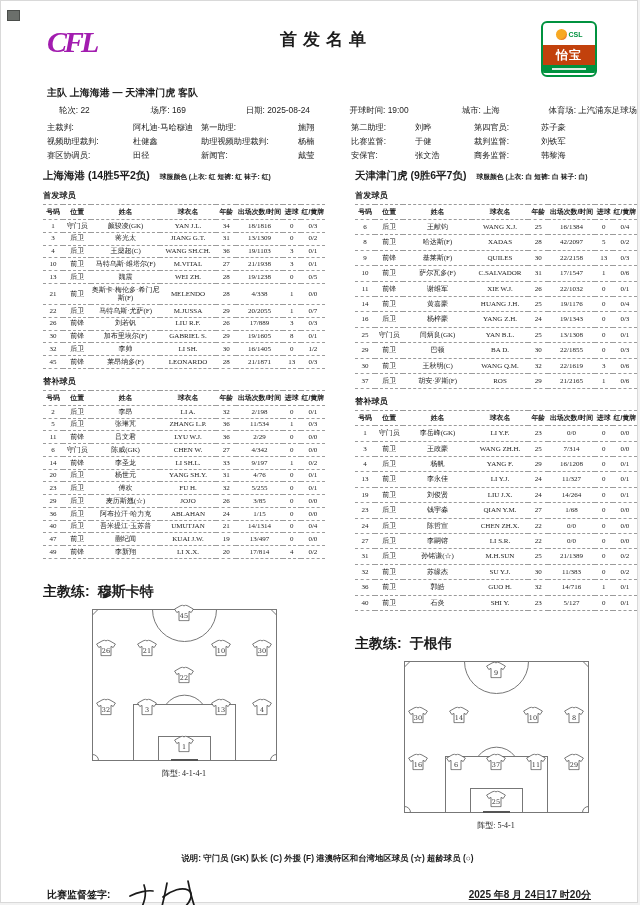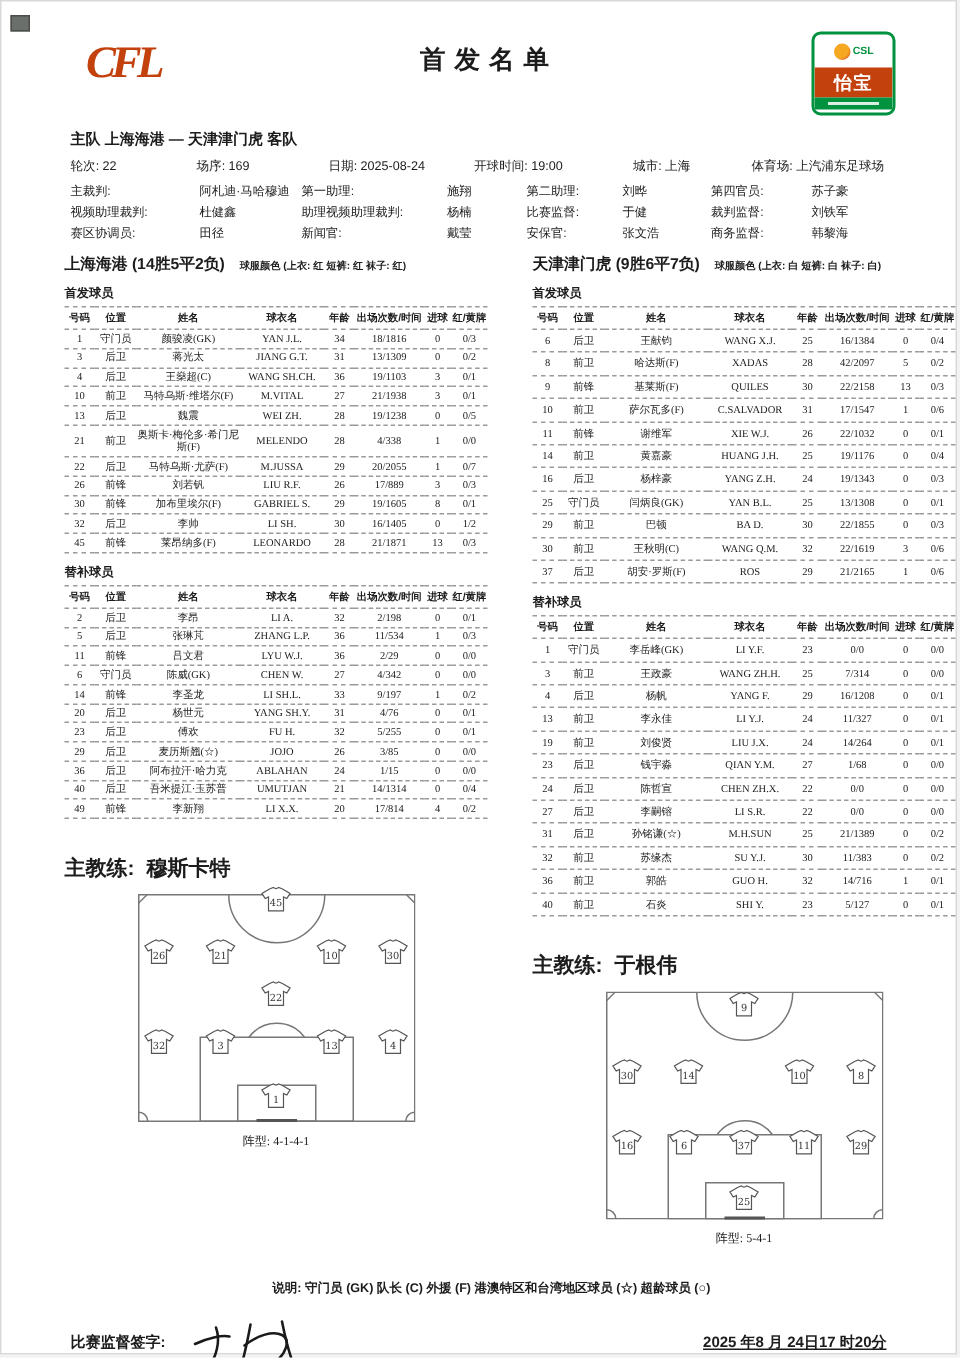--- a/index.html
+++ b/index.html
@@ -2,35 +2,35 @@
 <html><head>
 <meta charset="utf-8">
 <style>
   html,body{margin:0;padding:0;}
   body{width:640px;height:905px;background:#f2f2f2;font-family:"Liberation Sans",sans-serif;color:#1c1c1c;overflow:hidden;}
   .page{position:relative;width:638px;height:903px;background:#fff;border:1px solid #d9d9d9;box-sizing:border-box;}
   .artifact{position:absolute;left:6px;top:9px;width:11px;height:9px;background:#6b6f6b;border:1px solid #4a4d4a;}
   
   .header{display:flex;align-items:flex-start;padding:20px 40px 0 46px;}
   .cfl{width:70px;padding-top:6px;}
-  .cfl-text{font-family:"Liberation Serif",serif;font-style:italic;font-weight:bold;font-size:30px;color:#c2410c;letter-spacing:-3px;line-height:1;text-align:center;}
+  .cfl-text{font-family:"Liberation Serif",serif;font-style:italic;font-weight:bold;font-size:30px;color:#a21caf;letter-spacing:-3px;line-height:1;}
   .titles{flex:1;text-align:center;}
   .title1{font-size:17px;font-weight:bold;letter-spacing:1px;}
   .title2{font-size:17px;font-weight:bold;letter-spacing:6px;margin-top:7px;}
   .yibao{width:52px;height:52px;border:2px solid #00923f;border-radius:6px;overflow:hidden;background:#fff;margin-left:6px;}
   .yibao-top{height:22px;display:flex;align-items:center;justify-content:center;gap:2px;}
   .yibao-ball{width:11px;height:11px;border-radius:50%;background:radial-gradient(circle at 35% 35%,#f7a823 55%,#d43a26);}
   .yibao-csl{font-size:7px;font-weight:bold;color:#00923f;}
   .yibao-band{height:20px;background:#c2410c;color:#fff;text-align:center;font-weight:bold;font-size:12px;line-height:20px;letter-spacing:1px;}
   .yibao-sub{height:8px;background:#00923f;display:flex;align-items:center;justify-content:center;}
   .yibao-sub i{display:block;width:34px;height:2px;background:rgba(255,255,255,.85);}
   
   .teamsline{padding:9px 0 0 46px;font-size:10px;font-weight:bold;}
   .inforow{display:flex;padding:5px 0 0 46px;font-size:8.4px;}
-  .inforow .pair{white-space:nowrap;}
+  .inforow .pair{white-space:nowrap;margin-left:12px;}
   .inforow .pair:nth-child(1){width:84px;}
   .inforow .pair:nth-child(2){width:88px;}
   .inforow .pair:nth-child(3){width:97px;}
   .inforow .pair:nth-child(4){width:106px;}
   .inforow .pair:nth-child(5){width:79px;}
   .officials{display:grid;grid-template-columns:86px 68px 97px 53px 64px 59px 67px auto;row-gap:3px;padding:6px 0 0 46px;font-size:8.2px;}
   
   .cols{display:flex;padding:8px 0 0 42px;gap:30px;}
   .col{width:282px;}
   .teamhdr{display:flex;align-items:baseline;gap:10px;white-space:nowrap;}
@@ -371,20 +371,30 @@
               <td>40</td>
               <td>后卫</td>
               <td>吾米提江·玉苏普</td>
               <td>UMUTJAN</td>
               <td>21</td>
               <td>14/1314</td>
               <td>0</td>
               <td>0/4</td>
             </tr>
             <tr>
+              <td>47</td>
+              <td>前卫</td>
+              <td>蒯纪闻</td>
+              <td>KUAI J.W.</td>
+              <td>19</td>
+              <td>13/497</td>
+              <td>0</td>
+              <td>0/0</td>
+            </tr>
+            <tr>
               <td>49</td>
               <td>前锋</td>
               <td>李新翔</td>
               <td>LI X.X.</td>
               <td>20</td>
               <td>17/814</td>
               <td>4</td>
               <td>0/2</td>
             </tr>
           </tbody>

